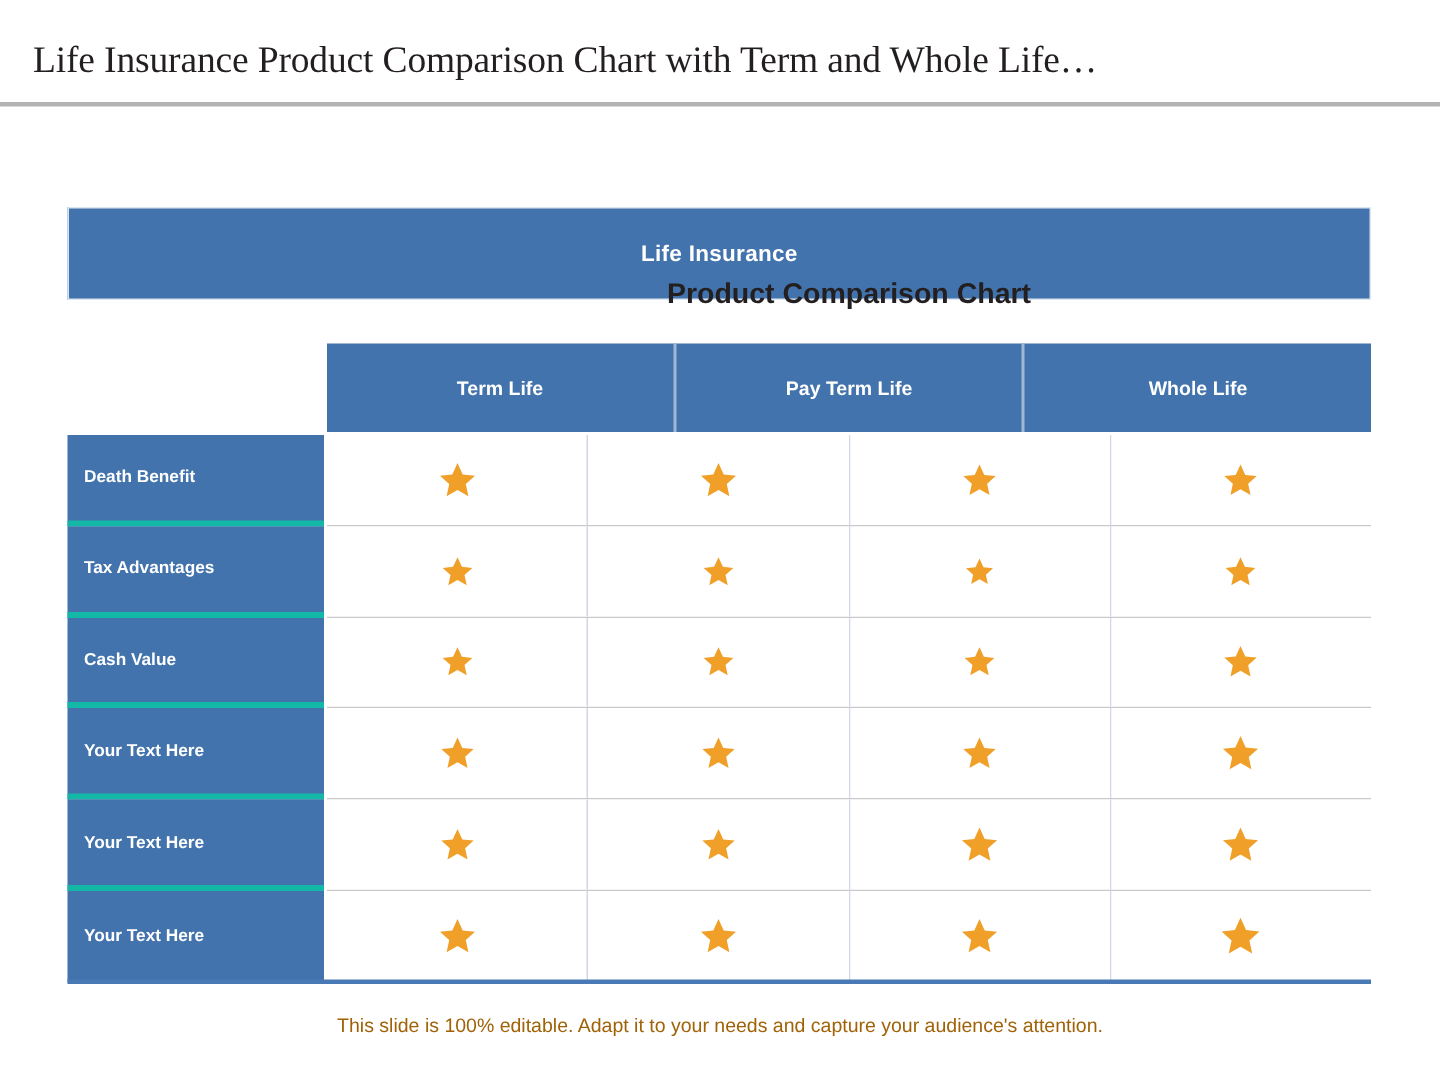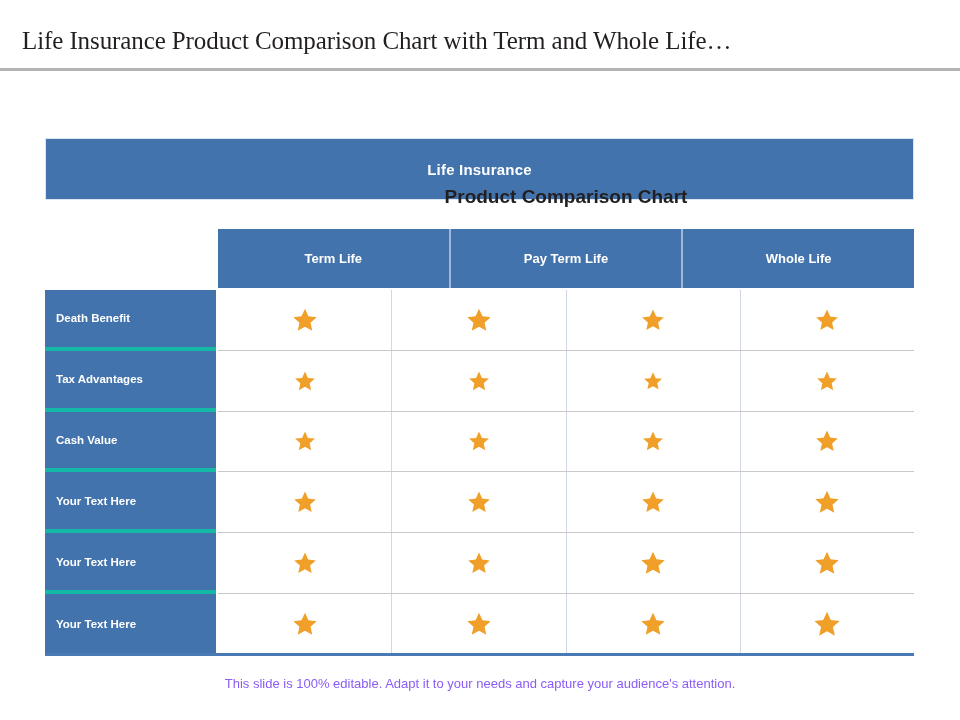--- a/index.html
+++ b/index.html
@@ -174,21 +174,21 @@
   }
 
   
   .footer-note {
     position: absolute;
     left: 0;
     top: 676px;
     width: 960px;
     text-align: center;
     font-size: 13px;
-    color: #8b5cf6;
+    color: #a16207;
   }
 </style>
 </head>
 <body>
 
 <div class="slide-title-bar">
   <div class="slide-title">Life Insurance Product Comparison Chart with Term and Whole Life…</div>
 </div>
 <div class="title-rule"></div>
 

